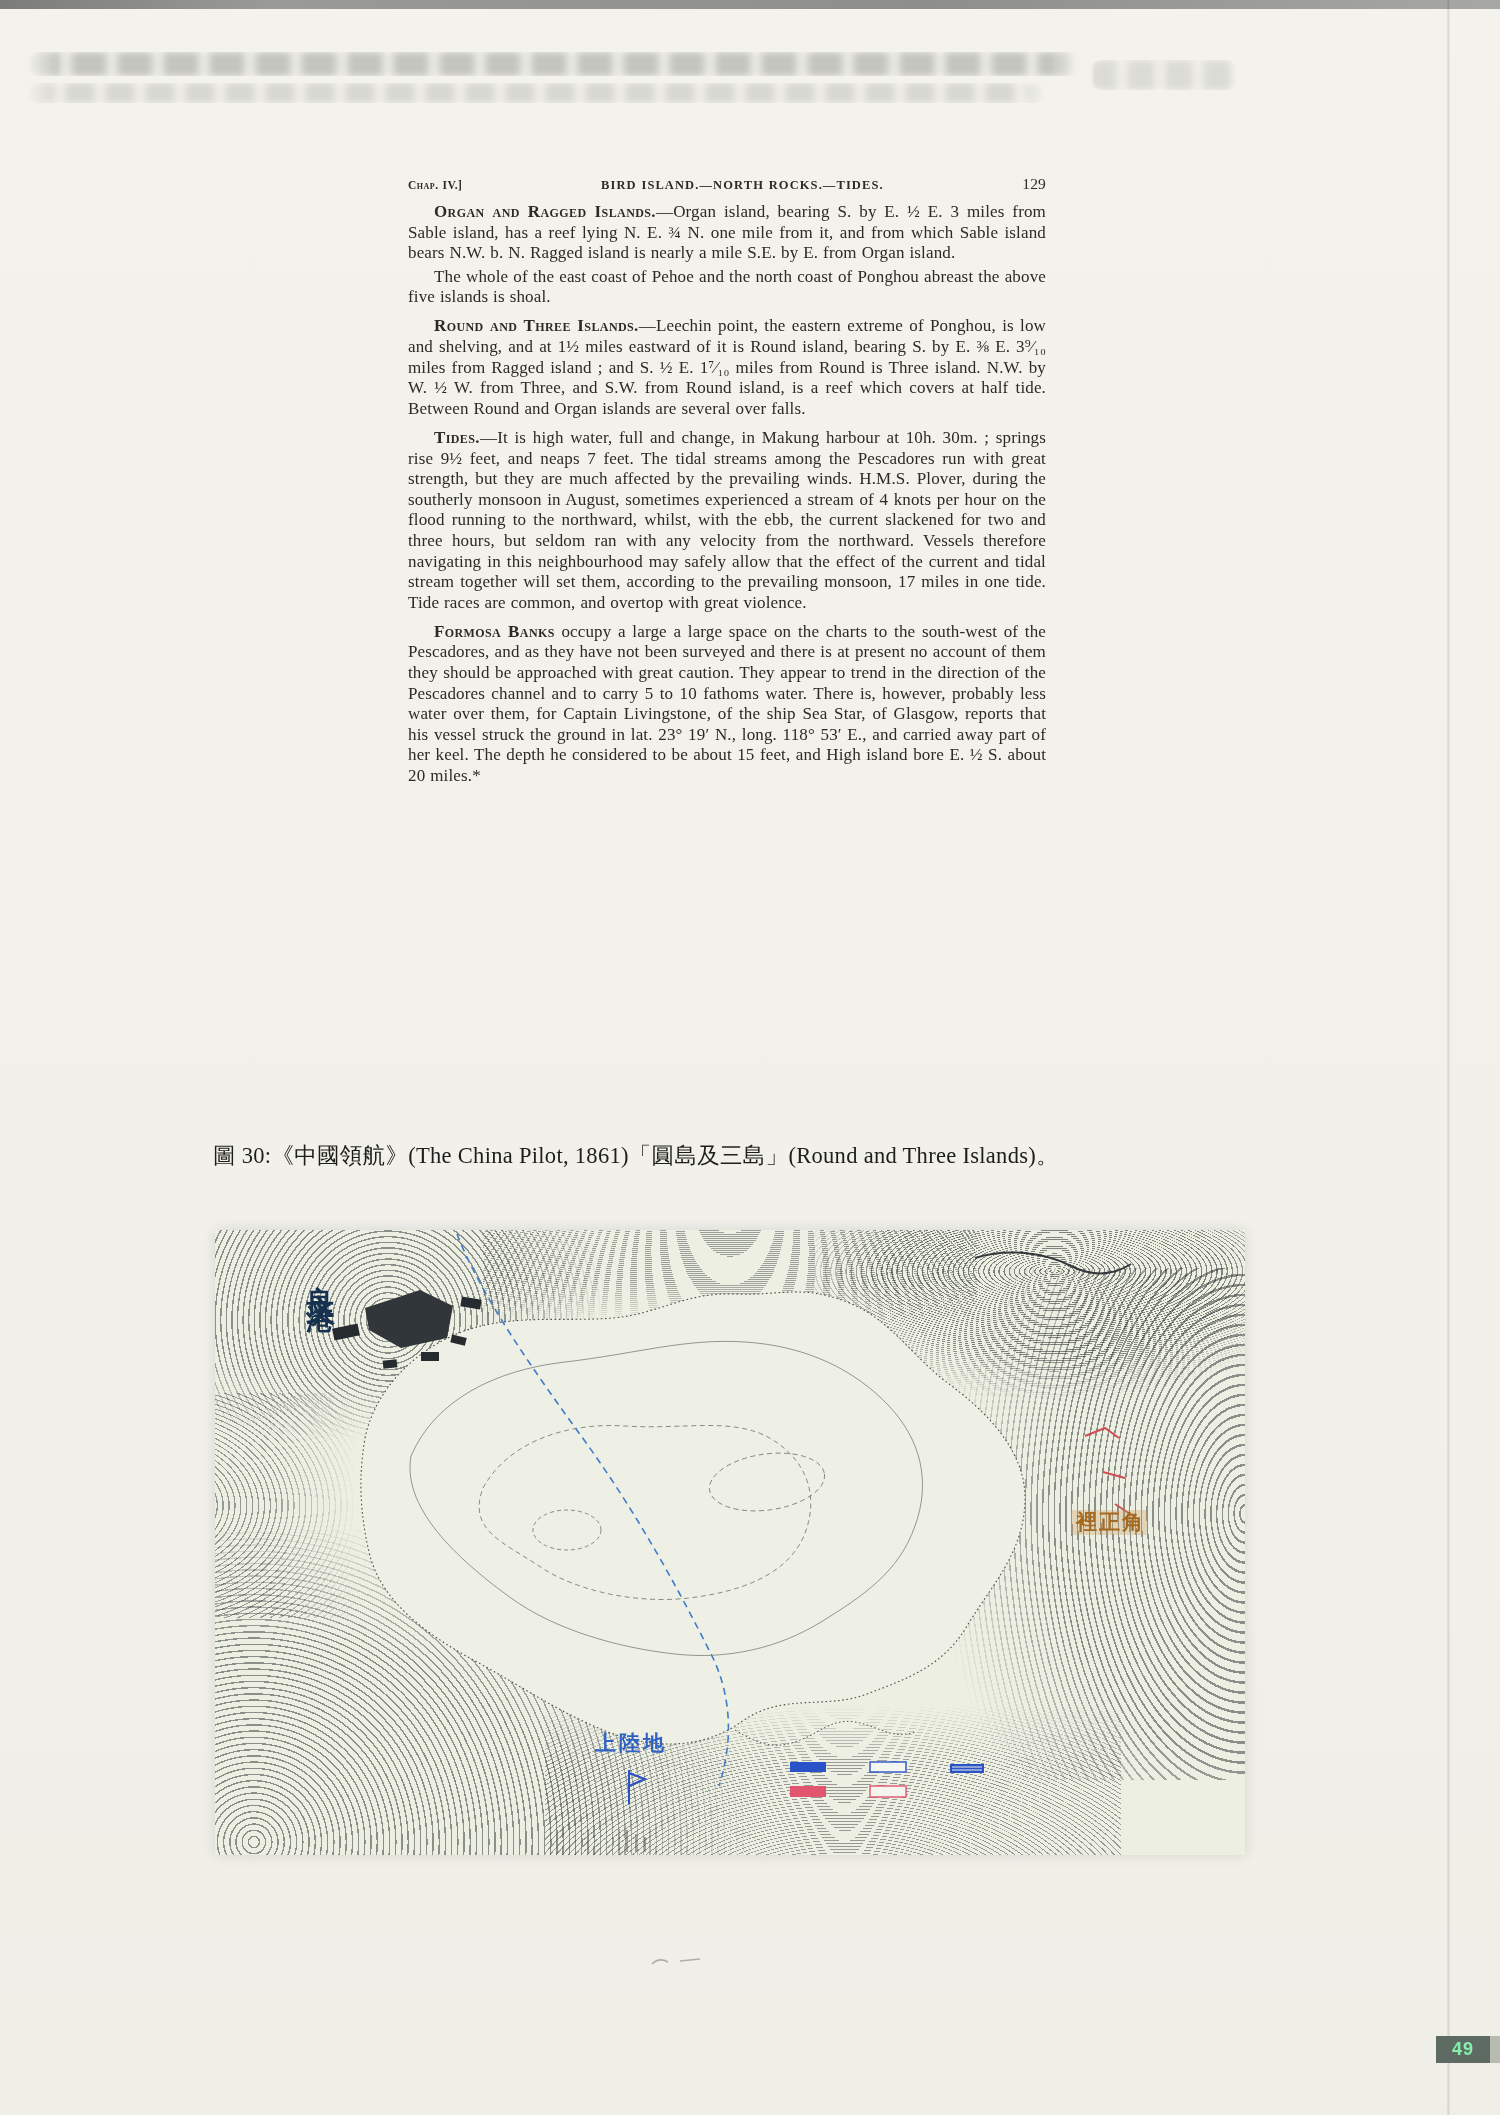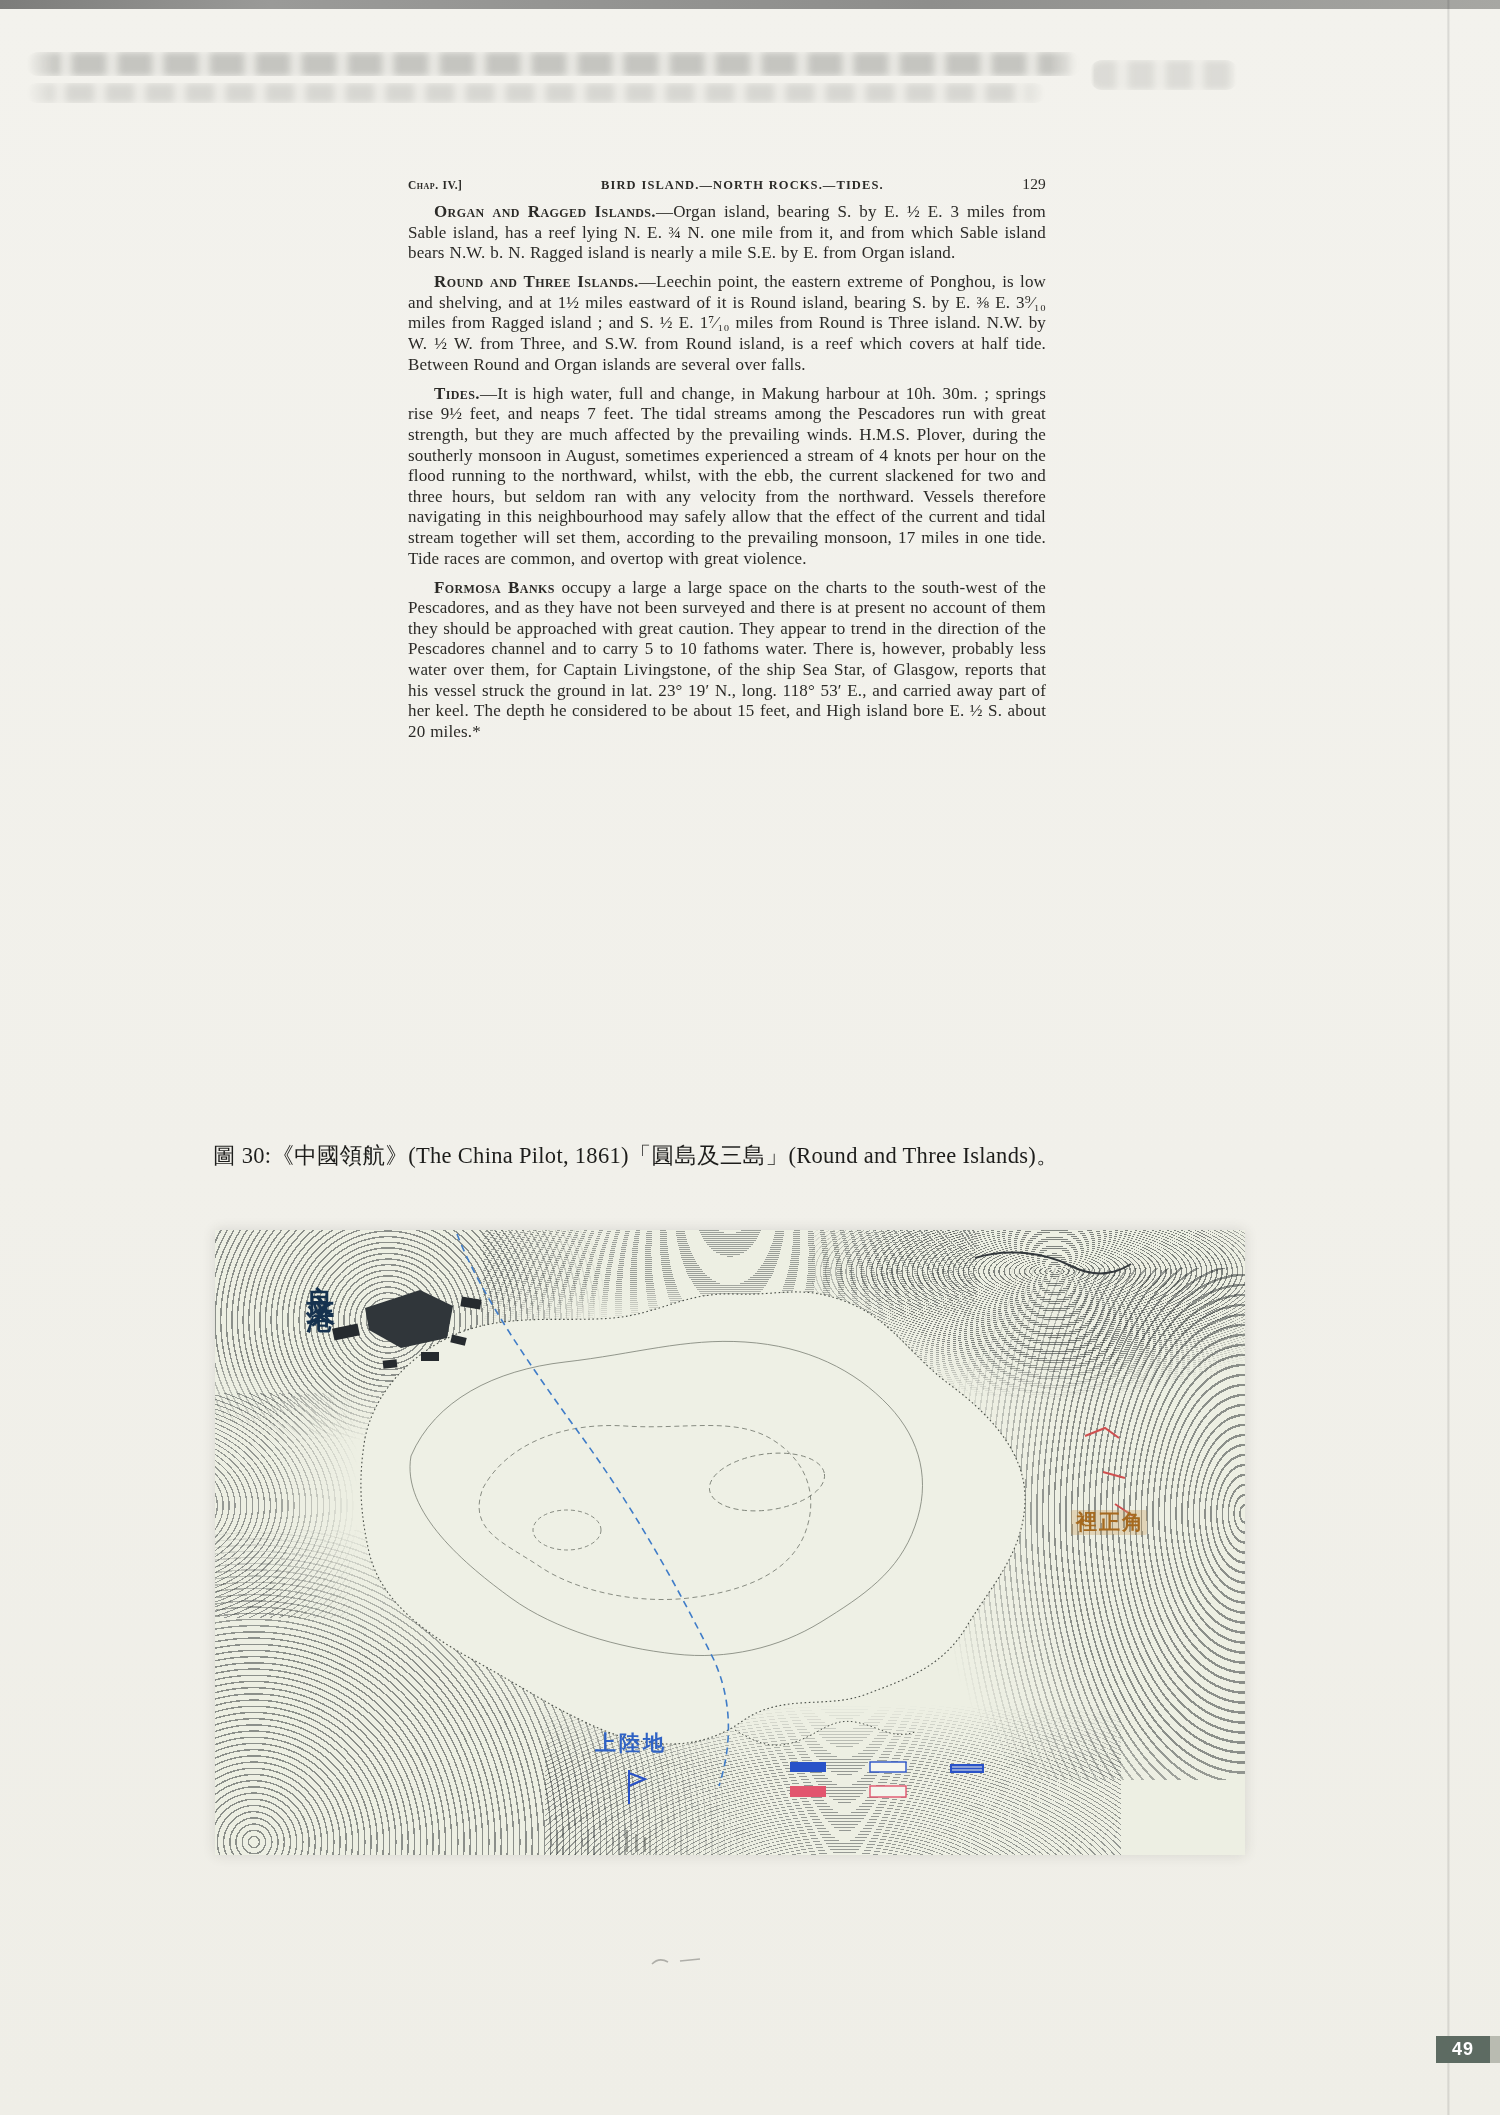--- a/index.html
+++ b/index.html
@@ -79,21 +79,21 @@
     -webkit-mask:linear-gradient(90deg,#000 35%,transparent 92%);
     mask:linear-gradient(90deg,#000 35%,transparent 92%);}
   .map-svg{position:absolute;left:0;top:0;width:100%;height:100%;}
   .harbor-label{position:absolute;left:86px;top:32px;
     writing-mode:vertical-rl;text-orientation:upright;
     font-size:29px;font-weight:bold;letter-spacing:9px;color:#16324f;}
 
   .pencil-mark{position:absolute;left:648px;top:1952px;opacity:.65;}
 
   .page-badge{position:absolute;left:1436px;top:2036px;width:54px;height:27px;
-    background:#5d6b62;color:#ffffff;font-family:"Liberation Sans","DejaVu Sans",sans-serif;
+    background:#5d6b62;color:#86efac;font-family:"Liberation Sans","DejaVu Sans",sans-serif;
     font-size:18px;font-weight:bold;display:flex;align-items:center;justify-content:center;
     letter-spacing:1px;}
   .badge-tail{position:absolute;left:1490px;top:2036px;width:10px;height:27px;background:#b9bbb1;}
 </style>
 </head>
 <body>
 
 <div class="sheet">
 
   <div class="top-edge"></div>
@@ -103,20 +103,21 @@
   <div class="ghost ghost-2"></div>
   <div class="ghost ghost-3"></div>
 
   <div class="excerpt">
     <div class="excerpt-header">
       <span class="chap">Chap. IV.]</span>
       <span class="running-title">BIRD ISLAND.—NORTH ROCKS.—TIDES.</span>
       <span class="folio">129</span>
     </div>
     <p class="para"><span class="sb">Organ and Ragged Islands.</span><span>—Organ island, bearing S. by E. ½ E. 3 miles from Sable island, has a reef lying N. E. ¾ N. one mile from it, and from which Sable island bears N.W. b. N. Ragged island is nearly a mile S.E. by E. from Organ island.</span></p>
+    <p class="para tight"><span>The whole of the east coast of Pehoe and the north coast of Ponghou abreast the above five islands is shoal.</span></p>
     <p class="para"><span class="sb">Round and Three Islands.</span><span>—Leechin point, the eastern extreme of Ponghou, is low and shelving, and at 1½ miles eastward of it is Round island, bearing S. by E. ⅜ E. 3⁹⁄₁₀ miles from Ragged island ; and S. ½ E. 1⁷⁄₁₀ miles from Round is Three island. N.W. by W. ½ W. from Three, and S.W. from Round island, is a reef which covers at half tide. Between Round and Organ islands are several over falls.</span></p>
     <p class="para"><span class="sb">Tides.</span><span>—It is high water, full and change, in Makung harbour at 10h. 30m. ; springs rise 9½ feet, and neaps 7 feet. The tidal streams among the Pescadores run with great strength, but they are much affected by the prevailing winds. H.M.S. </span><span class="si">Plover</span><span>, during the southerly monsoon in August, sometimes experienced a stream of 4 knots per hour on the flood running to the northward, whilst, with the ebb, the current slackened for two and three hours, but seldom ran with any velocity from the northward. Vessels therefore navigating in this neighbourhood may safely allow that the effect of the current and tidal stream together will set them, according to the prevailing monsoon, 17 miles in one tide. Tide races are common, and overtop with great violence.</span></p>
     <p class="para"><span class="sb">Formosa Banks</span><span> occupy a large a large space on the charts to the south-west of the Pescadores, and as they have not been surveyed and there is at present no account of them they should be approached with great caution. They appear to trend in the direction of the Pescadores channel and to carry 5 to 10 fathoms water. There is, however, probably less water over them, for Captain Livingstone, of the ship </span><span class="si">Sea Star</span><span>, of Glasgow, reports that his vessel struck the ground in lat. 23° 19′ N., long. 118° 53′ E., and carried away part of her keel. The depth he considered to be about 15 feet, and High island bore E. ½ S. about 20 miles.*</span></p>
   </div>
 
   <div class="caption cap30">圖 30:《中國領航》(The China Pilot, 1861)「圓島及三島」(Round and Three Islands)。</div>
 
   <div class="map-figure">
     <div class="sea sea-a"></div>
     <div class="sea sea-b"></div>

